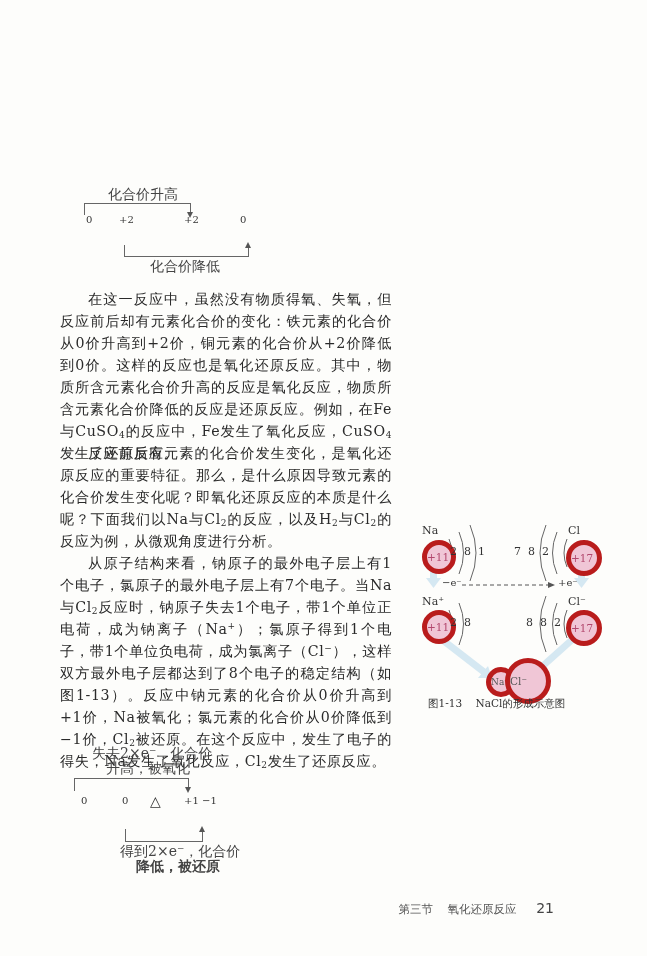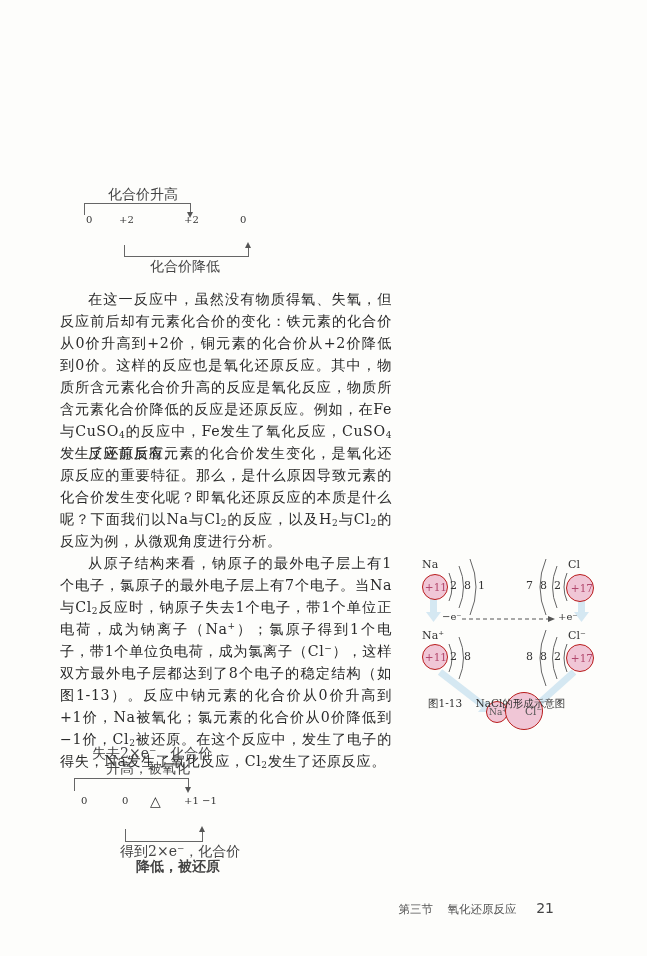--- a/index.html
+++ b/index.html
@@ -11,22 +11,22 @@
   .para p { margin: 0; }
   .indent { text-indent: 28px; }
   sub { font-size: 9px; vertical-align: -2px; line-height: 0; }
   sup { font-size: 9px; vertical-align: 5px; line-height: 0; }
   .eq { position: absolute; font-family: "DejaVu Sans", "Liberation Sans", sans-serif; color: #333; }
   .eq .small { font-family: "DejaVu Serif", serif; font-size: 14px; color: #444; position: absolute; white-space: nowrap; }
   .eq .main { position: absolute; font-size: 17px; white-space: nowrap; }
   .eq .ox { position: absolute; font-size: 10px; font-family: "DejaVu Serif", serif; }
   .line { position: absolute; background: #666; }
   .arrowhead { position: absolute; width: 0; height: 0; }
-  .figure { position: absolute; left: 418px; top: 520px; width: 180px; height: 200px; margin-top: 34px; }
-  .nucleus { position: absolute; border-radius: 50%; background: #f0c6d6; border: 1px solid #b91c1c; color: #b2486e; font-size: 10.5px; text-align: right; font-family: "DejaVu Serif", serif; }
+  .figure { position: absolute; left: 418px; top: 520px; width: 180px; height: 200px; }
+  .nucleus { position: absolute; border-radius: 50%; background: #f0c6d6; border: 5px solid #b91c1c; color: #b2486e; font-size: 10.5px; text-align: left; font-family: "DejaVu Serif", serif; }
   .fig-label { position: absolute; font-size: 11px; color: #333; font-family: "DejaVu Serif", serif; white-space: nowrap; }
   .caption { position: absolute; left: 428px; top: 697px; font-size: 10.5px; color: #333; font-family: "DejaVu Serif", serif; white-space: nowrap; }
   .footer { position: absolute; top: 900px; right: 93px; font-size: 11.5px; color: #555; white-space: nowrap; }
   .footer .pnum { font-family: "DejaVu Sans", sans-serif; font-size: 14px; margin-left: 16px; color: #444; }
 </style>
 </head>
 <body>
 
 <div class="para" style="top:66px;">
 </div>
@@ -91,21 +91,21 @@
     <path d="M139,83 Q130,104 139,125" stroke="#666" fill="none"></path>
     <path d="M128,76 Q116,104 128,132" stroke="#666" fill="none"></path>
   </svg>
 
   <span class="fig-label" style="left:4px; top:4px;">Na</span>
   <div class="nucleus" style="left:4px; top:20px; width:24px; height:24px; line-height:24px;"><span>+11</span></div>
   <span class="fig-label" style="left:32px; top:25px; white-space:pre;">2  8  1</span>
 
   <span class="fig-label" style="left:150px; top:4px;">Cl</span>
   <div class="nucleus" style="left:148px; top:20px; width:26px; height:26px; line-height:26px;"><span>+17</span></div>
-  <span class="fig-label" style="left:108px; top:25px; white-space:pre;">7  8  2</span>
+  <span class="fig-label" style="left:96px; top:25px; white-space:pre;">7  8  2</span>
 
   <span class="fig-label" style="left:24px; top:57px; font-size:10px;">−e⁻</span>
   <span class="fig-label" style="left:140px; top:57px; font-size:10px;">+e⁻</span>
 
   <span class="fig-label" style="left:4px; top:75px;">Na⁺</span>
   <div class="nucleus" style="left:4px; top:90px; width:24px; height:24px; line-height:24px;"><span>+11</span></div>
   <span class="fig-label" style="left:32px; top:96px; white-space:pre;">2  8</span>
 
   <span class="fig-label" style="left:150px; top:75px;">Cl⁻</span>
   <div class="nucleus" style="left:148px; top:90px; width:26px; height:26px; line-height:26px;"><span>+17</span></div>

